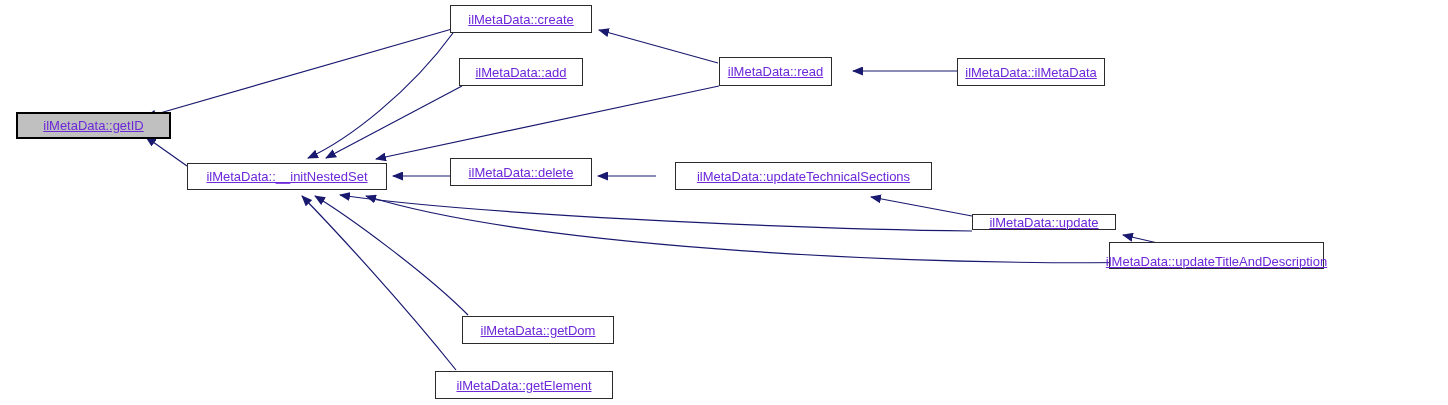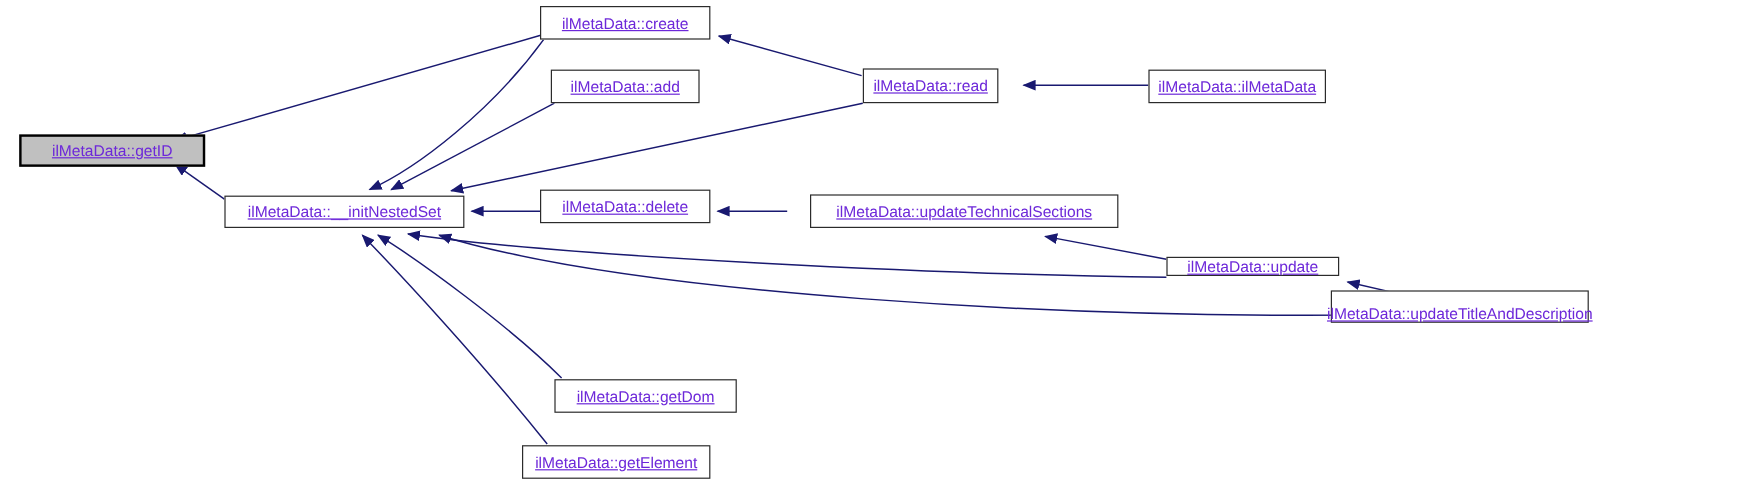--- a/index.html
+++ b/index.html
@@ -104,17 +104,17 @@
       </div>
       <div class="graph-node" style="left: 972px; top: 214px; width: 144px; height: 16px;">
         <span>ilMetaData::update</span>
       </div>
       <div class="graph-node" style="left: 1109px; top: 242px; width: 215px; height: 27px; align-items: flex-end;">
         <span>ilMetaData::updateTitleAndDescription</span>
       </div>
       <div class="graph-node" style="left: 447px; top: 316px; width: 152px; height: 28px; margin-left: 15px;">
         <span>ilMetaData::getDom</span>
       </div>
-      <div class="graph-node" style="left: 435px; top: 371px; width: 157px; height: 28px;">
+      <div class="graph-node" style="left: 435px; top: 371px; width: 178px; height: 28px;">
         <span>ilMetaData::getElement</span>
       </div>
     </div>
 </div>
 
 </body></html>

